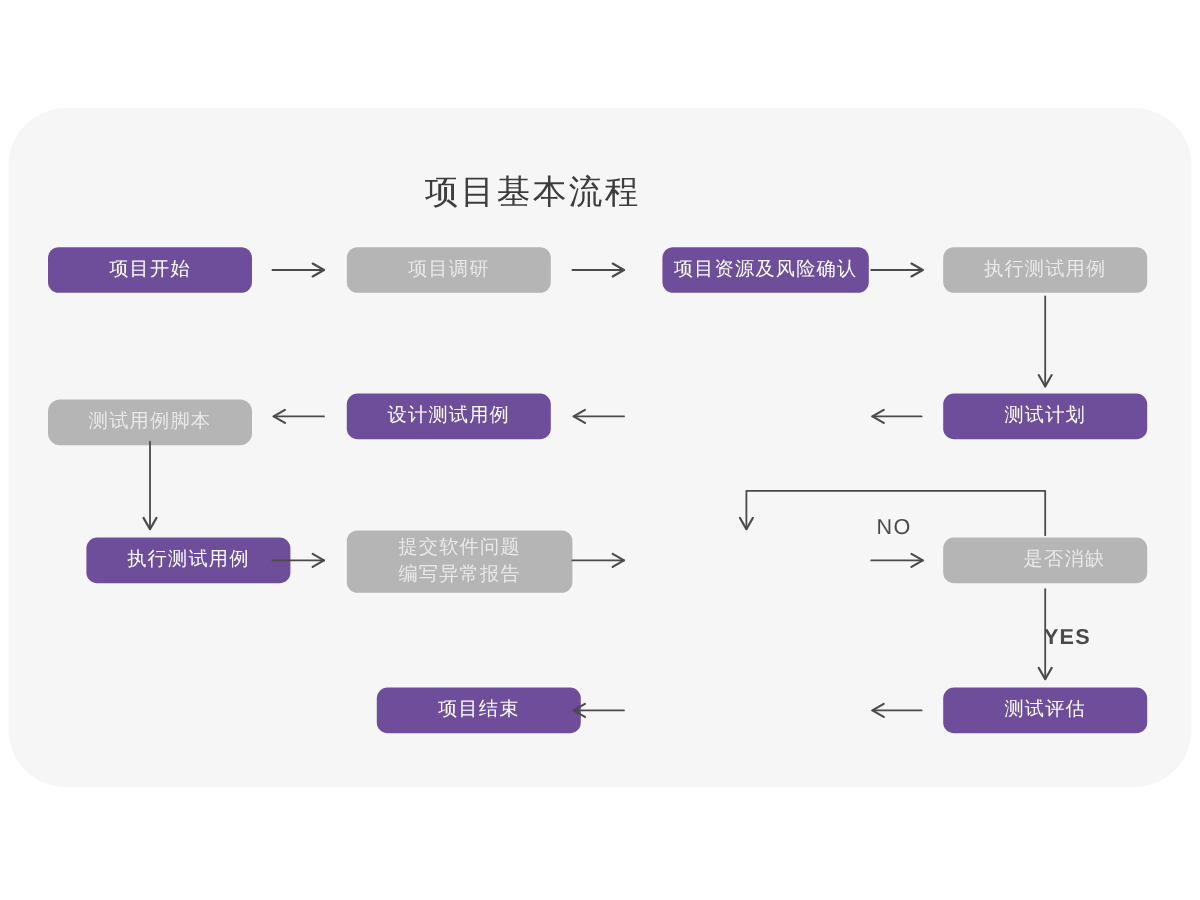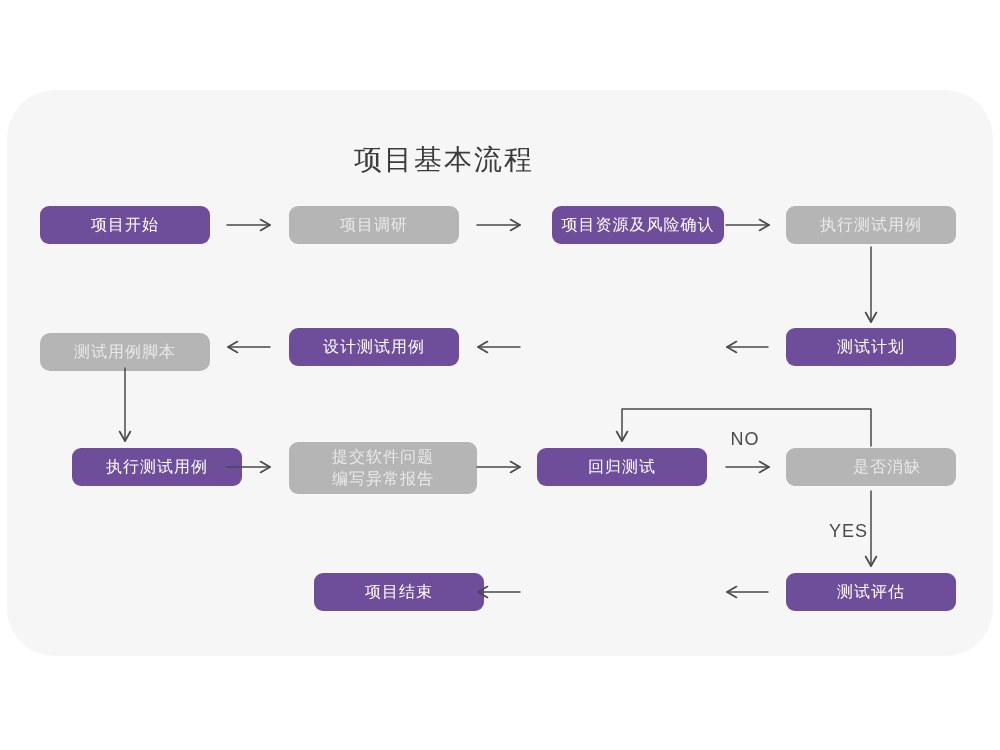--- a/index.html
+++ b/index.html
@@ -74,22 +74,23 @@
     letter-spacing: 1px;
     color: var(--arrow, #4a4a4a);
   }
   .label-no {
     left: 722px;
     top: 429px;
     width: 46px;
     text-align: center;
   }
   .label-yes {
-    left: 829px;
+    left: 870px;
     top: 521px;
+    font-weight: bold;
   }
 </style>
 </head>
 <body>
 
 <div class="stage">
   <div class="card"></div>
 
   <div class="title">项目基本流程</div>
 
@@ -98,21 +99,20 @@
   <div class="node purple w172" style="left:536px; top:206px;">项目资源及风险确认</div>
   <div class="node gray   w170" style="left:786px; top:206px;">执行测试用例</div>
 
   <div class="node purple w170" style="left:786px; top:328px;">测试计划</div>
   <div class="node purple w170" style="left:289px; top:328px;">设计测试用例</div>
   <div class="node gray   w170" style="left:40px;  top:333px;border-radius:10px;">测试用例脚本</div>
 
   <div class="node purple w170" style="left:40px;  top:448px;margin-left:32px;">执行测试用例</div>
   <div class="node gray   tall" style="left:289px; top:442px;">提交软件问题
 编写异常报告</div>
-  <div class="node purple w170" style="left:537px; top:448px;">回归测试</div>
   <div class="node gray   w170" style="left:786px; top:448px;padding-left:32px;">是否消缺</div>
 
   <div class="node purple w170" style="left:786px; top:573px;">测试评估</div>
   <div class="node purple w170" style="left:289px; top:573px;margin-left:25px;">项目结束</div>
 
   <div class="flow-label label-no">NO</div>
   <div class="flow-label label-yes">YES</div>
 
   <svg class="arrows" viewBox="0 0 1000 750" fill="none" stroke="#4a4a4a" stroke-width="1.5" stroke-linecap="round" stroke-linejoin="round">
     <defs>

